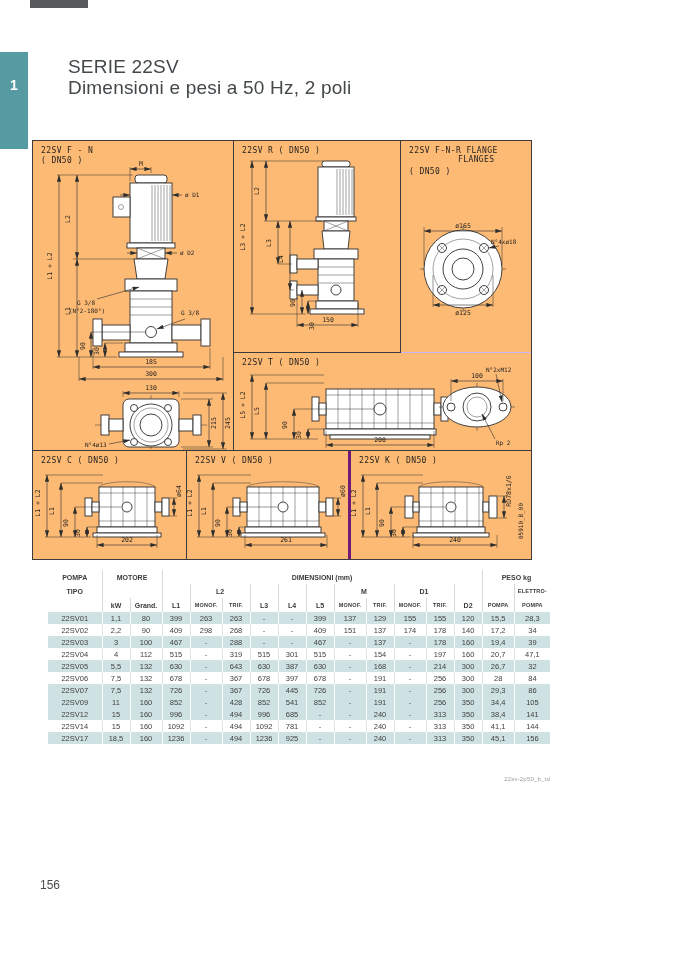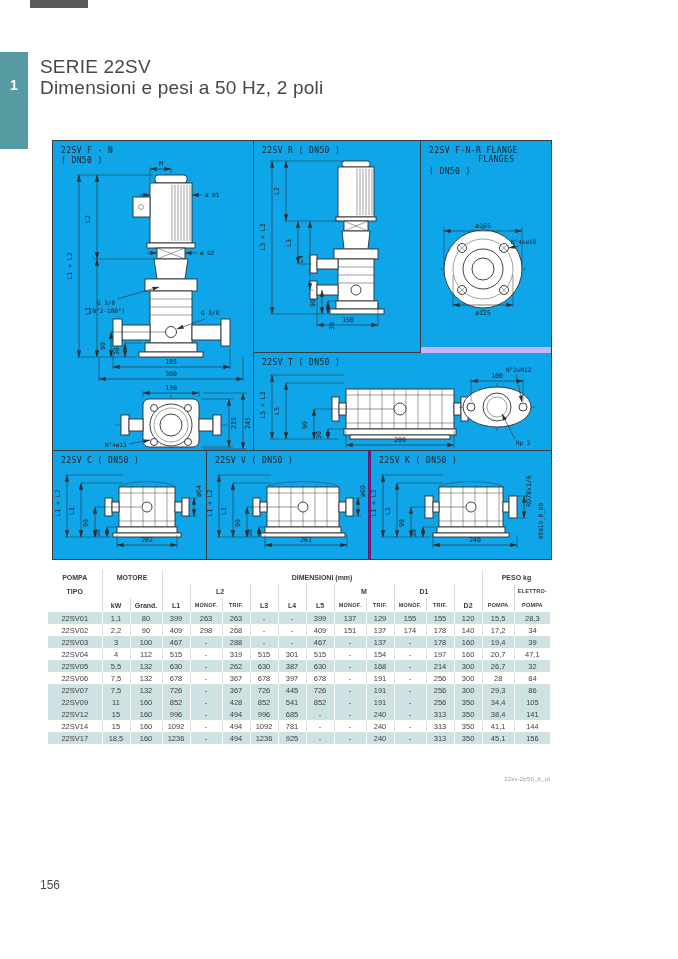--- a/index.html
+++ b/index.html
@@ -8,28 +8,28 @@
     font-family:"Liberation Sans", sans-serif;color:#3f3f3f;overflow:hidden;
   }
   
   .edge-artifact{position:absolute;left:30px;top:0;width:58px;height:8px;background:#595a5c;}
   
   .badge{
     position:absolute;left:0;top:52px;width:28px;height:97px;background:var(--accent,#569aa2);
     color:#fff;font-weight:bold;font-size:14px;text-align:center;box-sizing:border-box;padding-top:25px;
   }
   .title-block{position:absolute;left:40px;top:56px;color:#43484b;}
-  .title-block .t1,.title-block .t2{font-size:19px;line-height:21px;letter-spacing:.2px;}
+  .title-block .t1,.title-block .t2{font-size:19px;line-height:21px;letter-spacing:.2px;margin-left:28px;}
   
-  .drawarea{position:absolute;left:52px;top:140px;width:498px;height:418px;border:1px solid #3c3c3c;box-sizing:content-box;background:#0ea5e9;}
+  .drawarea{position:absolute;left:32px;top:140px;width:498px;height:418px;border:1px solid #3c3c3c;box-sizing:content-box;background:#fdba74;}
   .panel{position:absolute;box-sizing:border-box;}
   .panel svg{position:absolute;left:0;top:0;}
   .p-fn{left:0;top:0;width:201px;height:310px;border-right:1px solid #3c3c3c;border-bottom:1px solid #3c3c3c;}
   .p-r{left:201px;top:0;width:167px;height:212px;border-right:1px solid #3c3c3c;border-bottom:1px solid #3c3c3c;}
-  .p-fl{left:368px;top:0;width:130px;height:212px;border-bottom:6px solid #c4b5fd;text-align:center;}
+  .p-fl{left:368px;top:0;width:130px;height:212px;border-bottom:1px solid #c4b5fd;text-align:center;}
   .p-t{left:201px;top:212px;width:297px;height:98px;border-bottom:1px solid #3c3c3c;}
   .p-c{left:0;top:310px;width:154px;height:108px;border-right:1px solid #3c3c3c;}
   .p-v{left:154px;top:310px;width:164px;height:108px;border-right:3px solid #701a75;}
   .p-k{left:318px;top:310px;width:180px;height:108px;}
   svg text{font-family:"DejaVu Sans Mono", monospace;fill:#1f1f1f;}
   .pt{font-size:8px;letter-spacing:.4px;}
   .dt{font-size:6.5px;text-anchor:middle;}
   .ds{font-size:6px;}
   .fw{fill:#fff;stroke:#2e2e2e;stroke-width:.9;}
   .tn{fill:none;stroke:#2e2e2e;stroke-width:.45;}
@@ -542,21 +542,21 @@
         <td>160</td>
         <td>20,7</td>
         <td>47,1</td>
       </tr>
       <tr class="hl">
         <td>22SV05</td>
         <td>5,5</td>
         <td>132</td>
         <td>630</td>
         <td>-</td>
-        <td>262</td>
+        <td>643</td>
         <td>630</td>
         <td>387</td>
         <td>630</td>
         <td>-</td>
         <td>168</td>
         <td>-</td>
         <td>214</td>
         <td>300</td>
         <td>26,7</td>
         <td>32</td>

